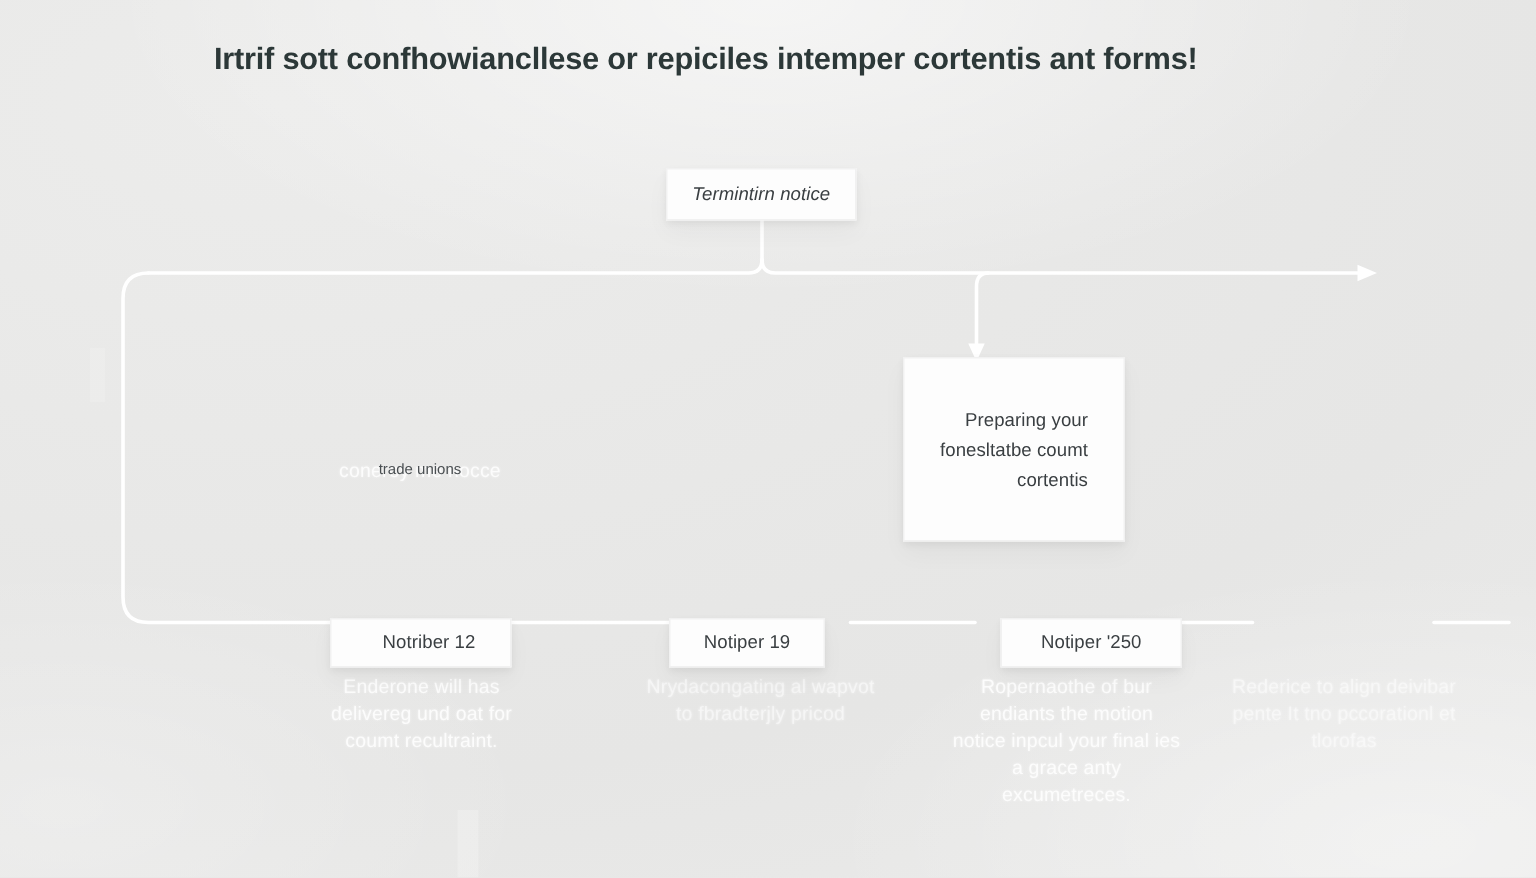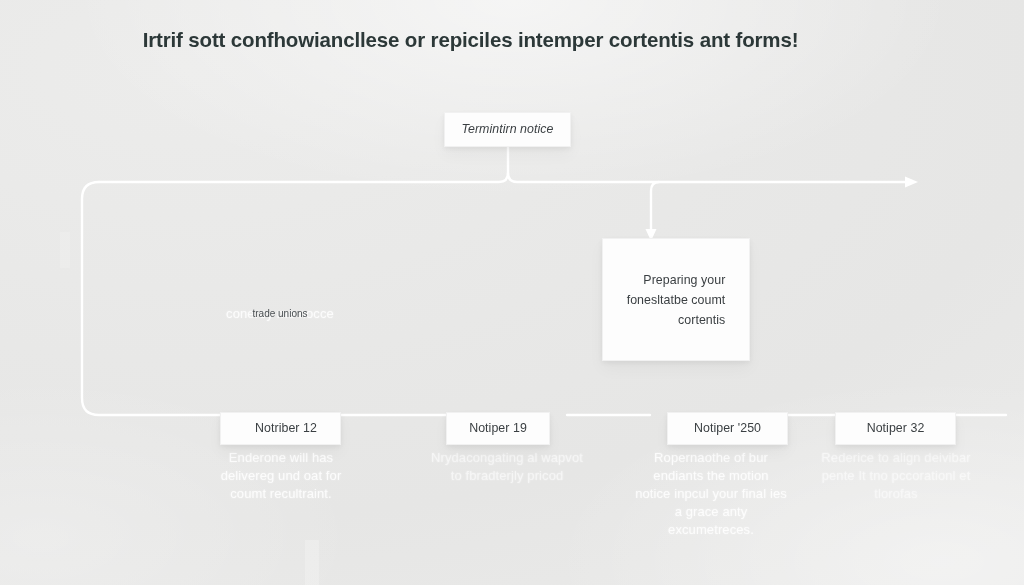--- a/index.html
+++ b/index.html
@@ -216,18 +216,15 @@
   <div class="node node-b2">
     <span class="label">Notiper 19</span>
   </div>
   <div class="ghost ghost-b2 dim">Nrydacongating al wapvot to fbradterjly pricod</div>
 
   <div class="node node-b3">
     <span class="label">Notiper '250</span>
   </div>
   <div class="ghost ghost-b3">Ropernaothe of bur endiants the motion notice inpcul your final ies a grace anty excumetreces.</div>
 
-  <div class="node node-b4">
-    <span class="label">Notiper 32</span>
-  </div>
   <div class="ghost ghost-b4 dim">Rederice to align deivibar pente It tno pccorationl et tlorofas</div>
 
 </div>
 
 </body></html>

